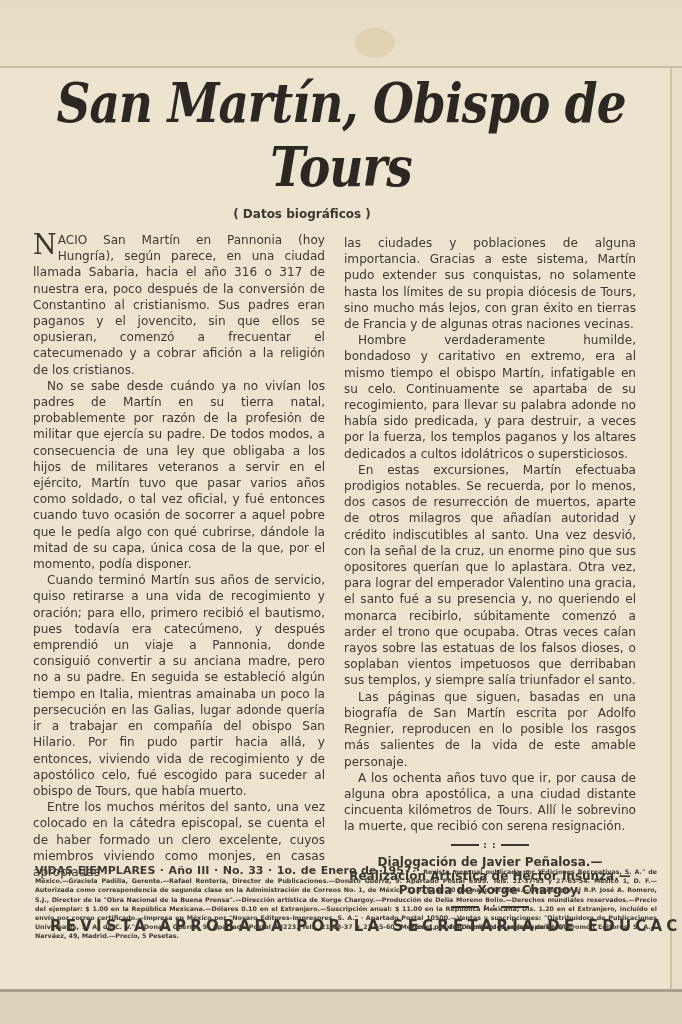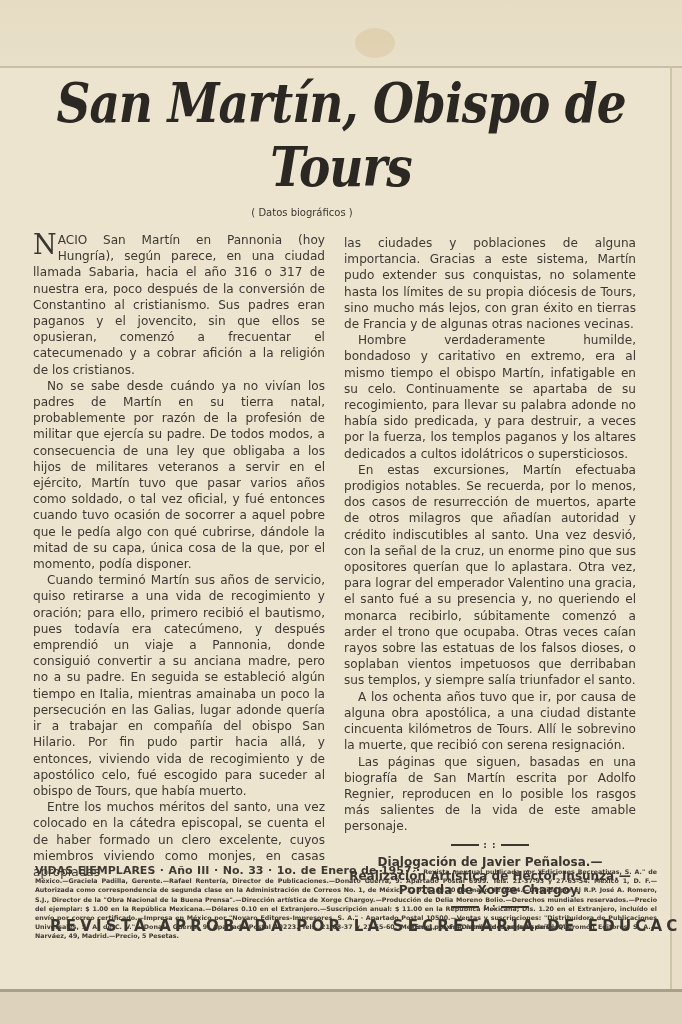--- a/index.html
+++ b/index.html
@@ -32,21 +32,21 @@
     background: #ddd3bc;
   }
   .title {
     position: absolute; left: 0; top: 80px; width: 682px; text-align: center;
     font-family: "DejaVu Serif", serif; font-style: italic; font-weight: bold;
     font-size: 47px; letter-spacing: -1px; color: #2b2824;
     transform: scaleY(1.15);
   }
   .subtitle {
     position: absolute; left: 0; top: 207px; width: 604px; text-align: center;
-    font-size: 10px; font-weight: normal; color: #3a3630;
+    font-size: 12px; font-weight: bold; color: #3a3630;
   }
   .col {
     position: absolute; top: 232px; width: 292px;
     font-size: 12.1px; line-height: 16.2px; text-align: justify;
     color: #3d3932;
   }
   .col-left { left: 33px; }
   .col-right { left: 344px; top: 235px; width: 292px; }
   .col p { margin: 0; text-indent: 14px; }
   .col p.first { text-indent: 0; }
@@ -104,22 +104,22 @@
   </p>
   <p>No se sabe desde cuándo ya no vivían los padres de Martín en su tierra natal, probablemente por razón de la profesión de militar que ejercía su padre. De todos modos, a consecuencia de una ley que obligaba a los hijos de militares veteranos a servir en el ejército, Martín tuvo que pasar varios años como soldado, o tal vez oficial, y fué entonces cuando tuvo ocasión de socorrer a aquel pobre que le pedía algo con qué cubrirse, dándole la mitad de su capa, única cosa de la que, por el momento, podía disponer.</p>
   <p>Cuando terminó Martín sus años de servicio, quiso retirarse a una vida de recogimiento y oración; para ello, primero recibió el bautismo, pues todavía era catecúmeno, y después emprendió un viaje a Pannonia, donde consiguió convertir a su anciana madre, pero no a su padre. En seguida se estableció algún tiempo en Italia, mientras amainaba un poco la persecución en las Galias, lugar adonde quería ir a trabajar en compañía del obispo San Hilario. Por fin pudo partir hacia allá, y entonces, viviendo vida de recogimiento y de apostólico celo, fué escogido para suceder al obispo de Tours, que había muerto.</p>
   <p>Entre los muchos méritos del santo, una vez colocado en la cátedra episcopal, se cuenta el de haber formado un clero excelente, cuyos miembros viviendo como monjes, en casas apropiadas</p>
 </div>
 
 <div class="col col-right">
   <p class="first">las ciudades y poblaciones de alguna importancia. Gracias a este sistema, Martín pudo extender sus conquistas, no solamente hasta los límites de su propia diócesis de Tours, sino mucho más lejos, con gran éxito en tierras de Francia y de algunas otras naciones vecinas.</p>
   <p>Hombre verdaderamente humilde, bondadoso y caritativo en extremo, era al mismo tiempo el obispo Martín, infatigable en su celo. Continuamente se apartaba de su recogimiento, para llevar su palabra adonde no había sido predicada, y para destruir, a veces por la fuerza, los templos paganos y los altares dedicados a cultos idolátricos o supersticiosos.</p>
   <p>En estas excursiones, Martín efectuaba prodigios notables. Se recuerda, por lo menos, dos casos de resurrección de muertos, aparte de otros milagros que añadían autoridad y crédito indiscutibles al santo. Una vez desvió, con la señal de la cruz, un enorme pino que sus opositores querían que lo aplastara. Otra vez, para lograr del emperador Valentino una gracia, el santo fué a su presencia y, no queriendo el monarca recibirlo, súbitamente comenzó a arder el trono que ocupaba. Otras veces caían rayos sobre las estatuas de los falsos dioses, o soplaban vientos impetuosos que derribaban sus templos, y siempre salía triunfador el santo.</p>
+  <p>Las páginas que siguen, basadas en una biografía de San Martín escrita por Adolfo Regnier, reproducen en lo posible los rasgos más salientes de la vida de este amable personaje.</p>
   <p>A los ochenta años tuvo que ir, por causa de alguna obra apostólica, a una ciudad distante cincuenta kilómetros de Tours. Allí le sobrevino la muerte, que recibió con serena resignación.</p>
-  <p>Las páginas que siguen, basadas en una biografía de San Martín escrita por Adolfo Regnier, reproducen en lo posible los rasgos más salientes de la vida de este amable personaje.</p>
   <div class="separator">
     <span class="bar"></span>
     <span>: :</span>
     <span class="bar"></span>
   </div>
   <div class="credits">Dialogación de Javier Peñalosa.—Realización Artística de Héctor Insunza.—Portada de Xorge Chargoy.</div>
   <div class="separator">
     <span class="bar"></span>
     <span>: :</span>
     <span class="bar"></span>

